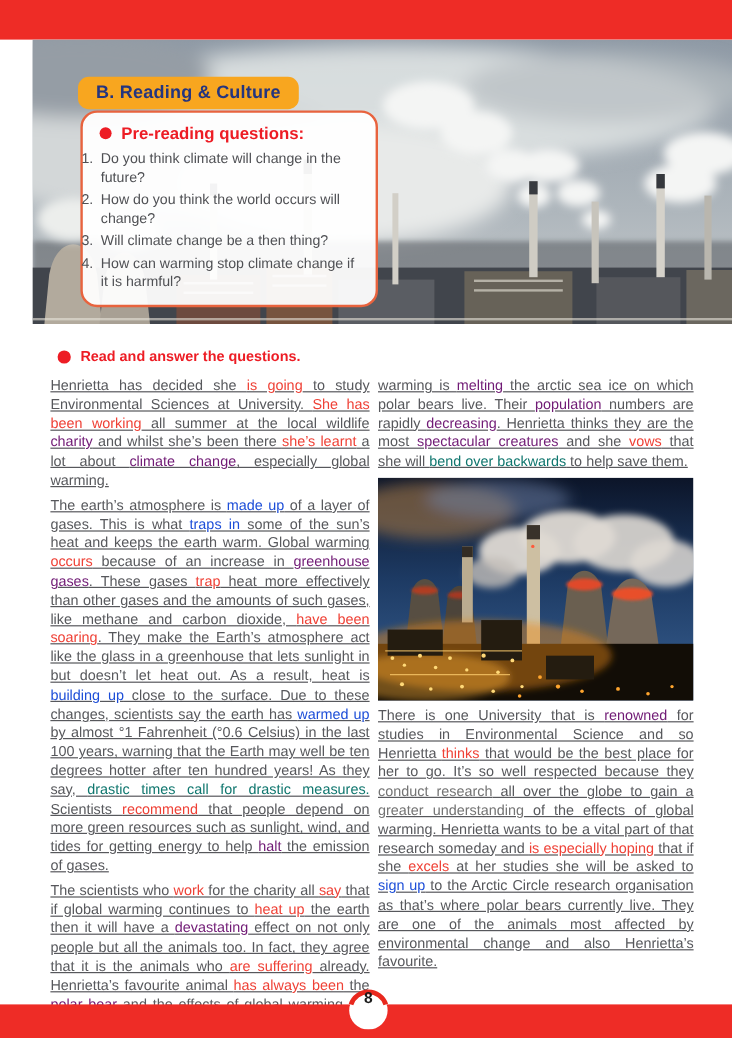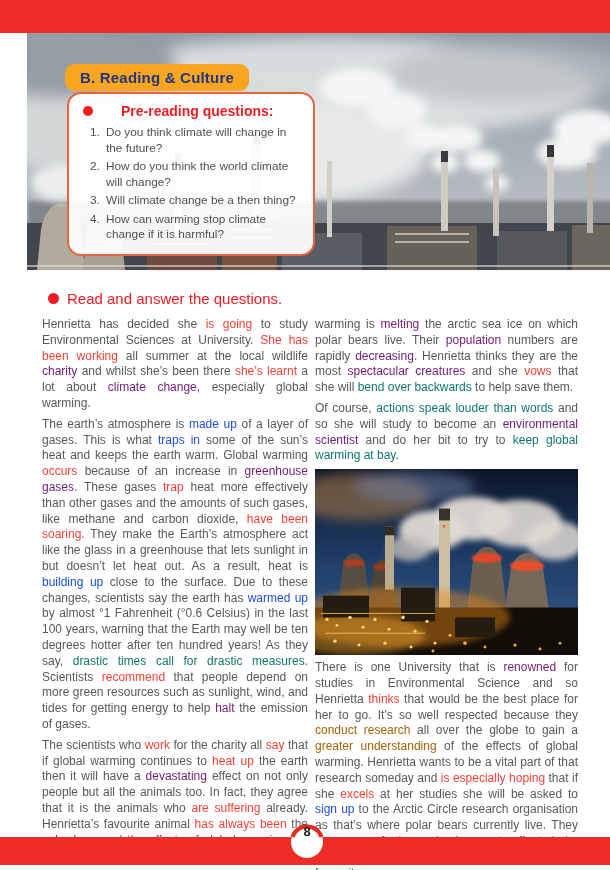--- a/index.html
+++ b/index.html
@@ -13,44 +13,44 @@
 
   .header-photo { position:absolute; left:27px; top:33px; width:597px; height:237px; overflow:hidden; }
   .header-photo svg { display:block; width:100%; height:100%; }
 
   .badge { position:absolute; left:38px; top:31px; background:#f8a61f; color:#24357f;
            font-weight:bold; font-size:15px; padding:5px 15px; border-radius:9px; letter-spacing:0.2px; }
 
   .prebox { position:absolute; left:40px; top:59px; width:248px; min-height:142px;
             background:rgba(255,255,255,0.94); border:2px solid #e8633e; border-radius:14px;
             padding:9px 12px 8px 12px; }
-  .prebox-title { display:flex; align-items:center; margin-bottom:6px;gap:20px; }
+  .prebox-title { display:flex; align-items:center; margin-bottom:6px; }
   .dot { width:10px; height:10px; border-radius:50%; background:#ed1c24; display:inline-block;
          margin:0 8px 0 2px; flex:0 0 auto; }
   .prebox-title .t { color:#ed1c24; font-weight:bold; font-size:14px; }
-  .prebox ol { list-style:decimal; margin-left:22px; color:#4f5054; font-size:11.8px; line-height:15.5px; }
+  .prebox ol { list-style:decimal; color:#4f5054; font-size:11.8px; line-height:15.5px; }
   .prebox ol li { padding-left:3px; margin-bottom:3px; }
 
   .content { position:absolute; left:42px; top:290px; width:536px; }
   .heading { display:flex; align-items:center; margin:0 0 10px 4px; }
   .heading .dot { width:11px; height:11px; }
-  .heading .t { color:#ed1c24; font-weight:normal; font-size:15px; }
+  .heading .t { color:#ed1c24; font-weight:bold; font-size:12px; }
 
   .cols { display:flex; gap:7px; }
   .col { font-size:12px; line-height:15.8px; color:#57585c; text-align:justify; }
   .col.left  { width:266px; }
   .col.right { width:263px; }
-  .col p { margin:0 0 5px 0; }
+  .col p { margin:0 0 5px 0;text-decoration:underline; }
 
   .c-body    { color:#57585c; }
   .c-red     { color:#ef4136; }
   .c-blue    { color:#701a75; }
   .c-green   { color:#1d4ed8; }
   .c-magenta { color:#0f766e; }
-  .c-purple  { color:#a16207; }
+  .c-purple  { color:#737373; }
 
   .night-photo { width:263px; height:186px; margin:2px 0 5px 0; overflow:hidden; }
   .night-photo svg { display:block; width:100%; height:100%; }
 
   .page-num { position:absolute; left:289px; top:822px; width:36px; height:36px; z-index:5; }
   .page-num svg { position:absolute; inset:0; }
   .page-num .num { position:absolute; top:2px; left:0; right:0; text-align:center;
                    font-weight:bold; font-size:13px; color:#1a1a1a; }
 </style>
 </head>
@@ -137,41 +137,40 @@
 
     <div class="badge">B. Reading &amp; Culture</div>
 
     <div class="prebox">
       <div class="prebox-title">
         <span class="dot"></span>
         <span class="t">Pre-reading questions:</span>
       </div>
       <ol>
           <li>Do you think climate will change in the future?</li>
-          <li>How do you think the world climate will change?</li>
+          <li>How do you think the world occurs will change?</li>
           <li>Will climate change be a then thing?</li>
           <li>How can warming stop climate change if it is harmful?</li>
         </ol>
     </div>
   </div>
 
   <div class="content">
     <div class="heading">
       <span class="dot"></span>
       <span class="t">Read and answer the questions.</span>
     </div>
     <div class="cols">
       <div class="col left">
         <p><span class="c-body">Henrietta has decided she </span><span class="c-red">is going</span><span class="c-body"> to study Environmental Sciences at University. </span><span class="c-red">She has been working</span><span class="c-body"> all summer at the local wildlife </span><span class="c-blue">charity</span><span class="c-body"> and whilst she’s been there </span><span class="c-red">she’s learnt</span><span class="c-body"> a lot about </span><span class="c-blue">climate change</span><span class="c-body">, especially global warming.</span></p>
         <p><span class="c-body">The earth’s atmosphere is </span><span class="c-green">made up</span><span class="c-body"> of a layer of gases. This is what </span><span class="c-green">traps in</span><span class="c-body"> some of the sun’s heat and keeps the earth warm. Global warming </span><span class="c-red">occurs</span><span class="c-body"> because of an increase in </span><span class="c-blue">greenhouse gases</span><span class="c-body">. These gases </span><span class="c-red">trap</span><span class="c-body"> heat more effectively than other gases and the amounts of such gases, like methane and carbon dioxide, </span><span class="c-red">have been soaring</span><span class="c-body">. They make the Earth’s atmosphere act like the glass in a greenhouse that lets sunlight in but doesn’t let heat out. As a result, heat is </span><span class="c-green">building up</span><span class="c-body"> close to the surface. Due to these changes, scientists say the earth has </span><span class="c-green">warmed up</span><span class="c-body"> by almost °1 Fahrenheit (°0.6 Celsius) in the last 100 years, warning that the Earth may well be ten degrees hotter after ten hundred years! As they say, </span><span class="c-magenta">drastic times call for drastic measures.</span><span class="c-body"> Scientists </span><span class="c-red">recommend</span><span class="c-body"> that people depend on more green resources such as sunlight, wind, and tides for getting energy to help </span><span class="c-blue">halt</span><span class="c-body"> the emission of gases.</span></p>
         <p><span class="c-body">The scientists who </span><span class="c-red">work</span><span class="c-body"> for the charity all </span><span class="c-red">say</span><span class="c-body"> that if global warming continues to </span><span class="c-red">heat up</span><span class="c-body"> the earth then it will have a </span><span class="c-blue">devastating</span><span class="c-body"> effect on not only people but all the animals too. In fact, they agree that it is the animals who </span><span class="c-red">are suffering</span><span class="c-body"> already. Henrietta’s favourite animal </span><span class="c-red">has always been</span><span class="c-body"> the </span><span class="c-blue">polar bear</span><span class="c-body"> and the effects of global warming are </span><span class="c-blue">destroying</span><span class="c-body"> their </span><span class="c-blue">habitat</span><span class="c-body">. Global</span></p>
       </div>
       <div class="col right">
         <p><span class="c-body">warming is </span><span class="c-blue">melting</span><span class="c-body"> the arctic sea ice on which polar bears live. Their </span><span class="c-blue">population</span><span class="c-body"> numbers are rapidly </span><span class="c-blue">decreasing</span><span class="c-body">. Henrietta thinks they are the most </span><span class="c-blue">spectacular creatures</span><span class="c-body"> and she </span><span class="c-red">vows</span><span class="c-body"> that she will </span><span class="c-magenta">bend over backwards</span><span class="c-body"> to help save them.</span></p>
-        <p><span class="c-body">Of course, </span><span class="c-magenta">actions speak louder than words</span><span class="c-body"> and so she will study to become an </span><span class="c-blue">environmental scientist</span><span class="c-body"> and do her bit to try to </span><span class="c-magenta">keep global warming at bay</span><span class="c-body">.</span></p>
 
         <div class="night-photo">
           <svg viewBox="0 0 263 188" preserveAspectRatio="none">
             <defs>
               <linearGradient id="nsky" x1="0" y1="0" x2="0" y2="1">
                 <stop offset="0" stop-color="#0c1529"></stop>
                   <stop offset="0.45" stop-color="#1d3a63"></stop>
                   <stop offset="0.75" stop-color="#2c4f7d"></stop>
               </linearGradient>
               <filter id="nb6" x="-40%" y="-40%" width="180%" height="180%">

